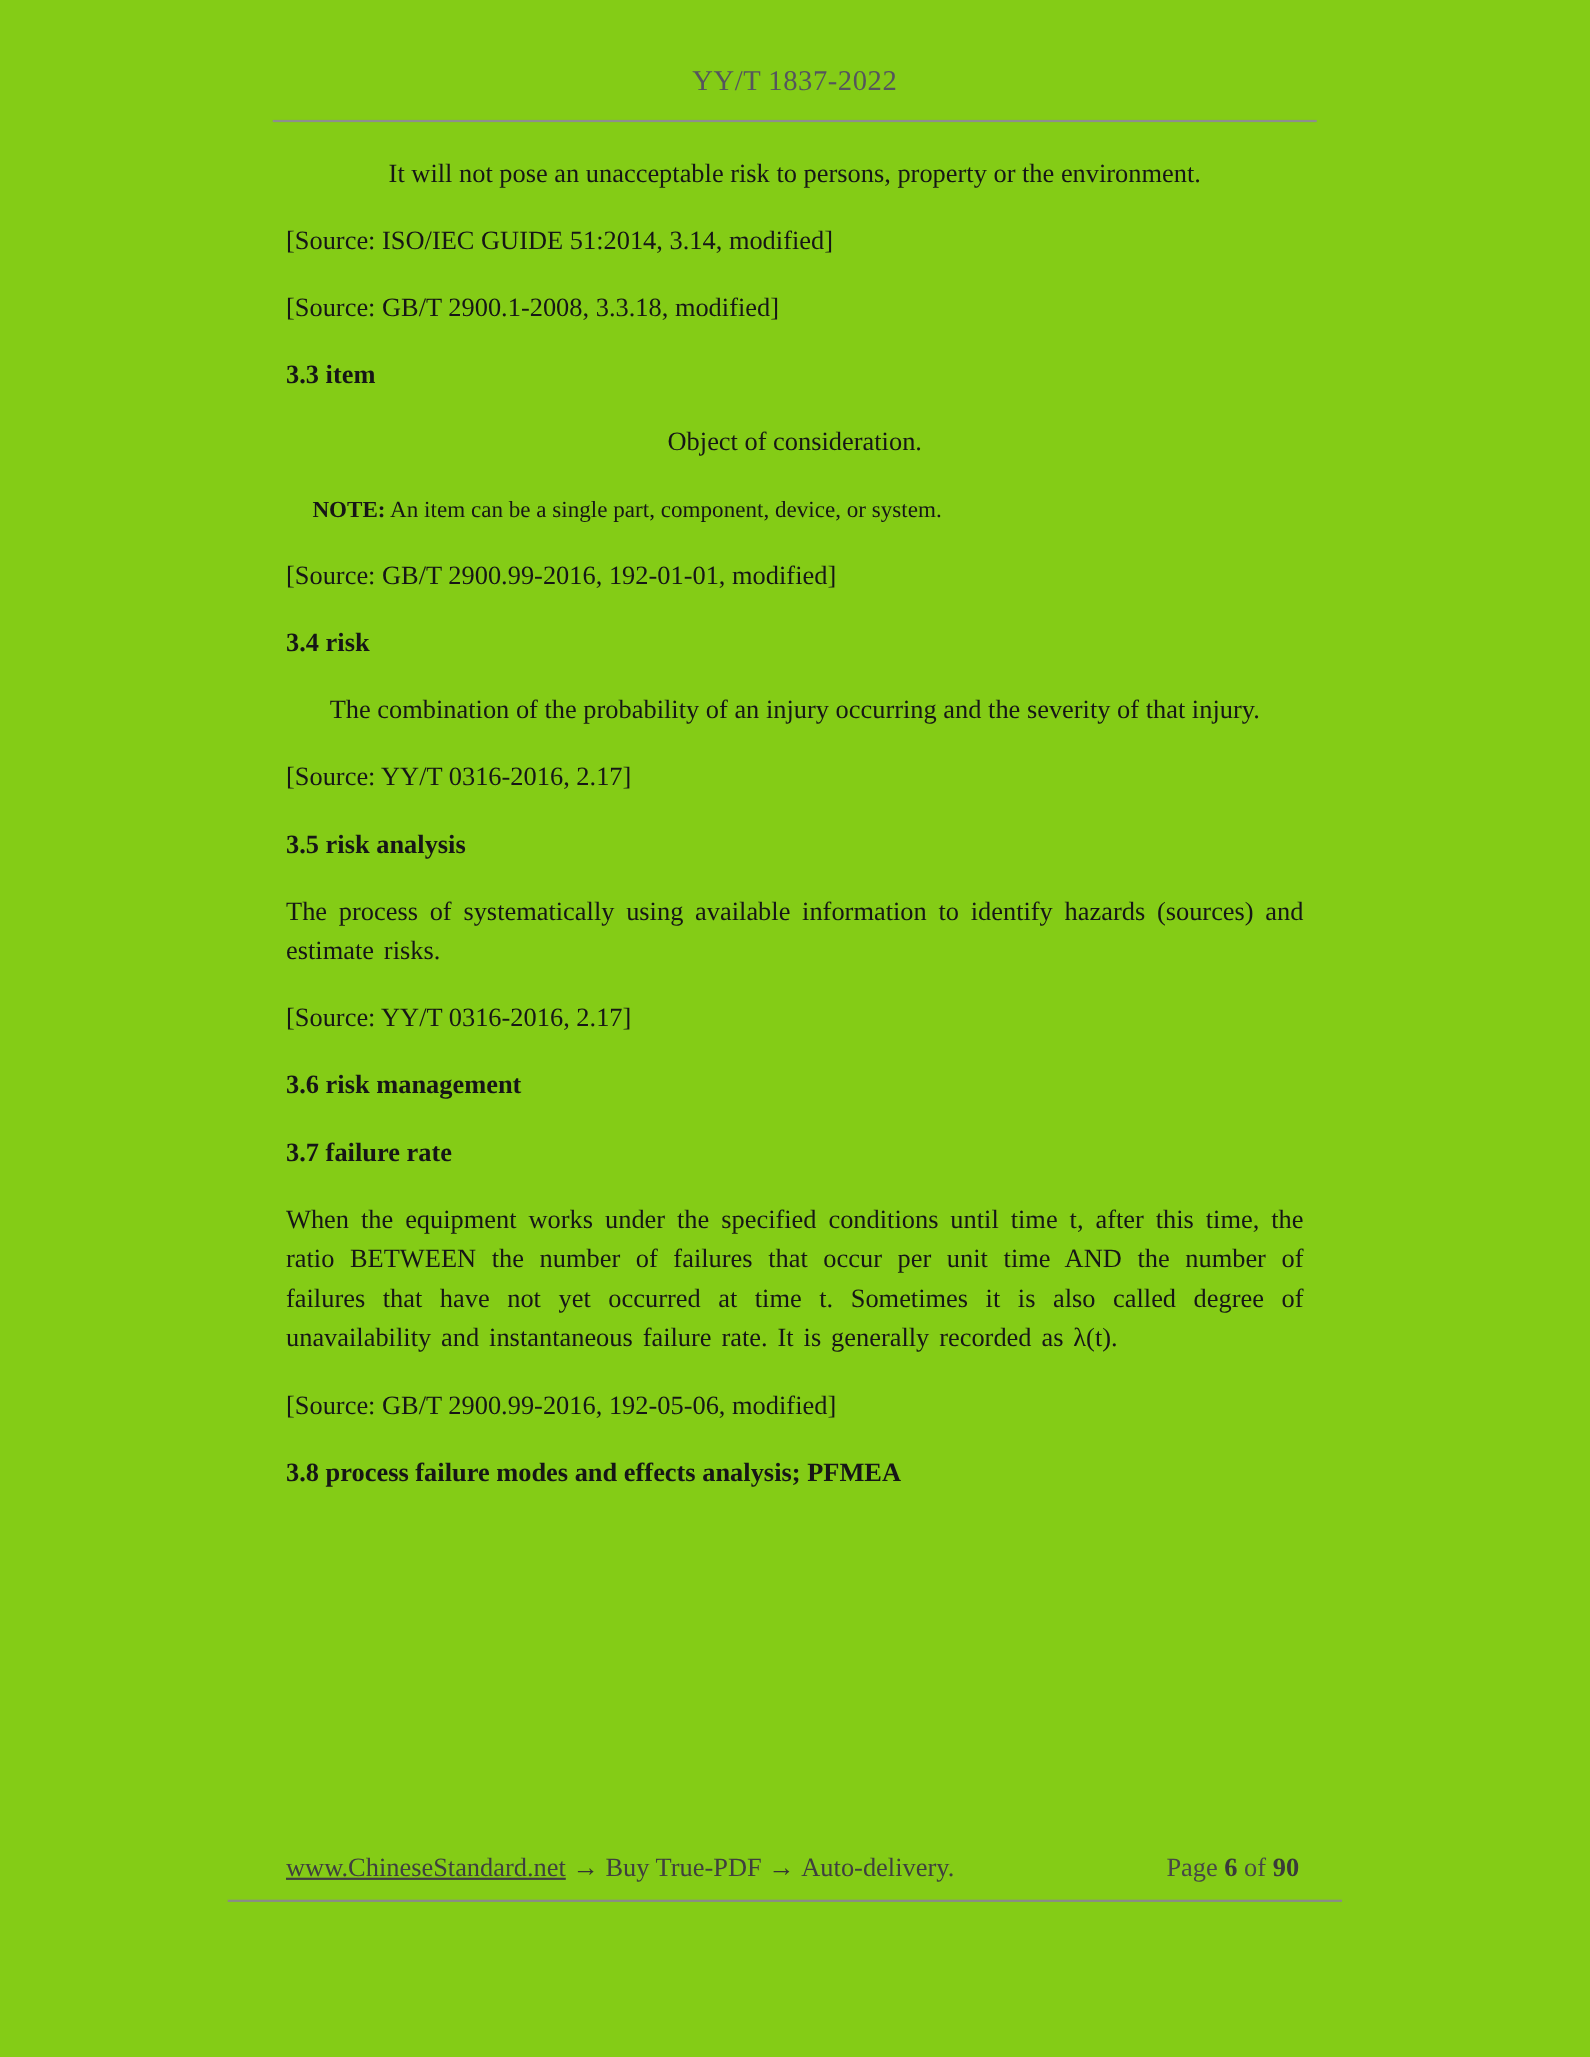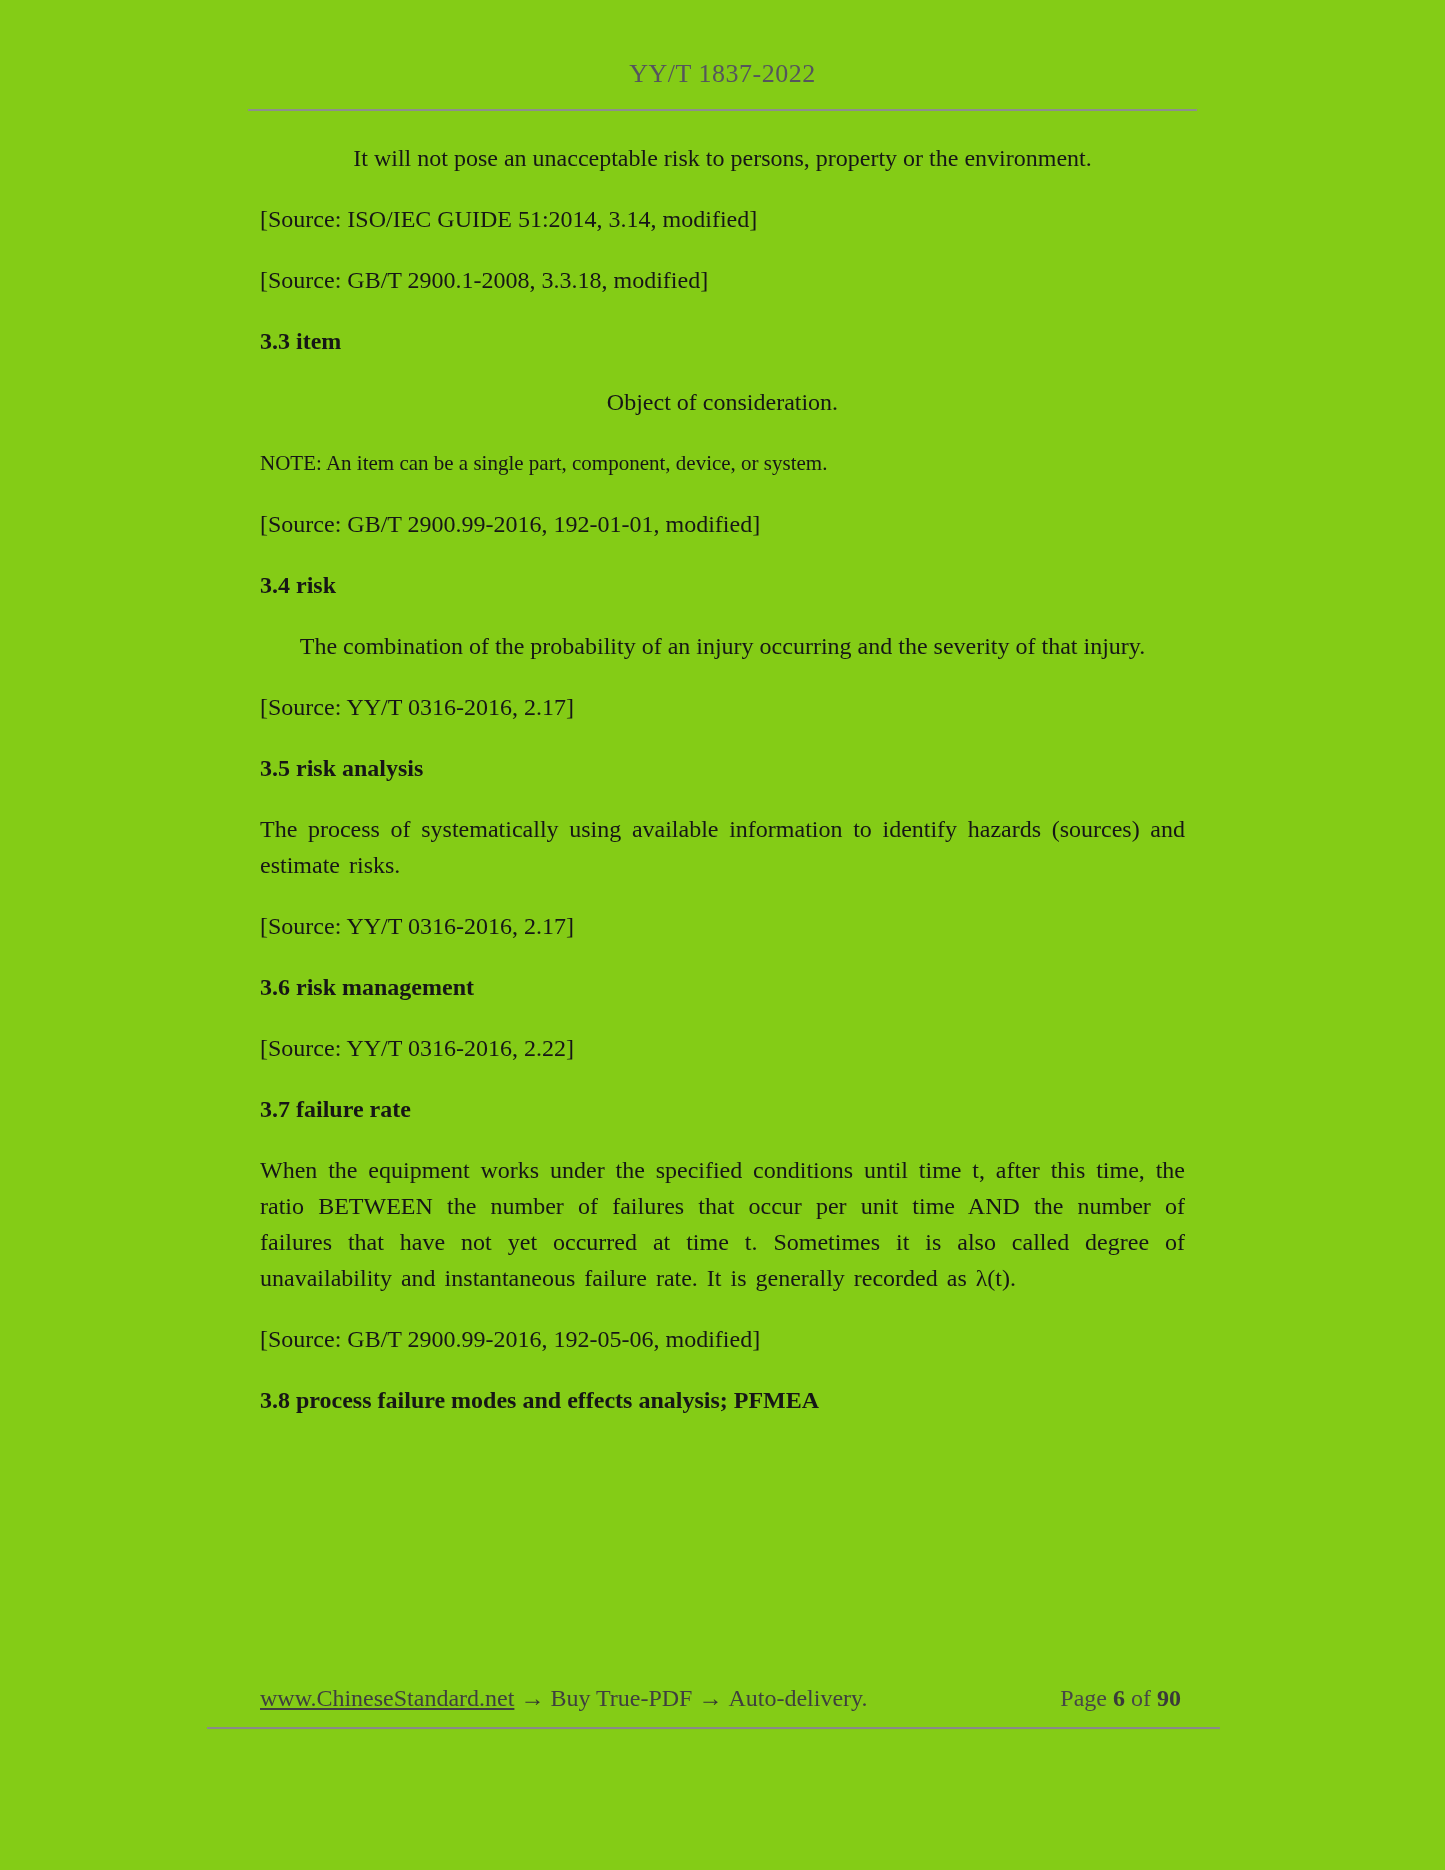--- a/index.html
+++ b/index.html
@@ -26,21 +26,21 @@
     position:absolute;top:140px;left:260px;width:925px;
     font-size:24px;line-height:36px;
   }
   .blk{margin:25px 0 0 0;}
   .blk:first-child{margin-top:0;}
   .para{text-align:center;}
   .para.just{text-align:justify;word-spacing:3px;}
   .heading{font-weight:bold;}
   .source{text-align:left;}
   .note{font-size:21px;line-height:36px;}
-  .note .note-label{font-weight:normal;}
+  .note .note-label{font-weight:bold;margin-left:24px;}
   .footer-rule{
     position:absolute;top:1727px;left:207px;width:1013px;height:2px;
     background:#8a8a8a;
   }
   .doc-footer{
     position:absolute;top:1680px;left:260px;width:925px;
     display:flex;justify-content:space-between;align-items:baseline;
     font-size:24px;line-height:36px;color:#3f3f3f;
   }
   .footer-left{white-space:nowrap;}
@@ -66,21 +66,20 @@
     <div class="blk para">Object of consideration.</div>
     <div class="blk note"><span class="note-label">NOTE:</span><span> An item can be a single part, component, device, or system.</span></div>
     <div class="blk source">[Source: GB/T 2900.99-2016, 192-01-01, modified]</div>
     <div class="blk heading">3.4 risk</div>
     <div class="blk para">The combination of the probability of an injury occurring and the severity of that injury.</div>
     <div class="blk source">[Source: YY/T 0316-2016, 2.17]</div>
     <div class="blk heading">3.5 risk analysis</div>
     <div class="blk para just">The process of systematically using available information to identify hazards (sources) and estimate risks.</div>
     <div class="blk source">[Source: YY/T 0316-2016, 2.17]</div>
     <div class="blk heading">3.6 risk management</div>
-    <div class="blk source">[Source: YY/T 0316-2016, 2.22]</div>
     <div class="blk heading">3.7 failure rate</div>
     <div class="blk para just">When the equipment works under the specified conditions until time t, after this time, the ratio BETWEEN the number of failures that occur per unit time AND the number of failures that have not yet occurred at time t. Sometimes it is also called degree of unavailability and instantaneous failure rate. It is generally recorded as λ(t).</div>
     <div class="blk source">[Source: GB/T 2900.99-2016, 192-05-06, modified]</div>
     <div class="blk heading">3.8 process failure modes and effects analysis; PFMEA</div>
   </div>
 
   <div class="footer-rule"></div>
 
   <div class="doc-footer">
     <div class="footer-left"><span class="footer-link">www.ChineseStandard.net</span><span class="footer-arrow">→</span><span>Buy True-PDF</span><span class="footer-arrow">→</span><span>Auto-delivery.</span></div>

